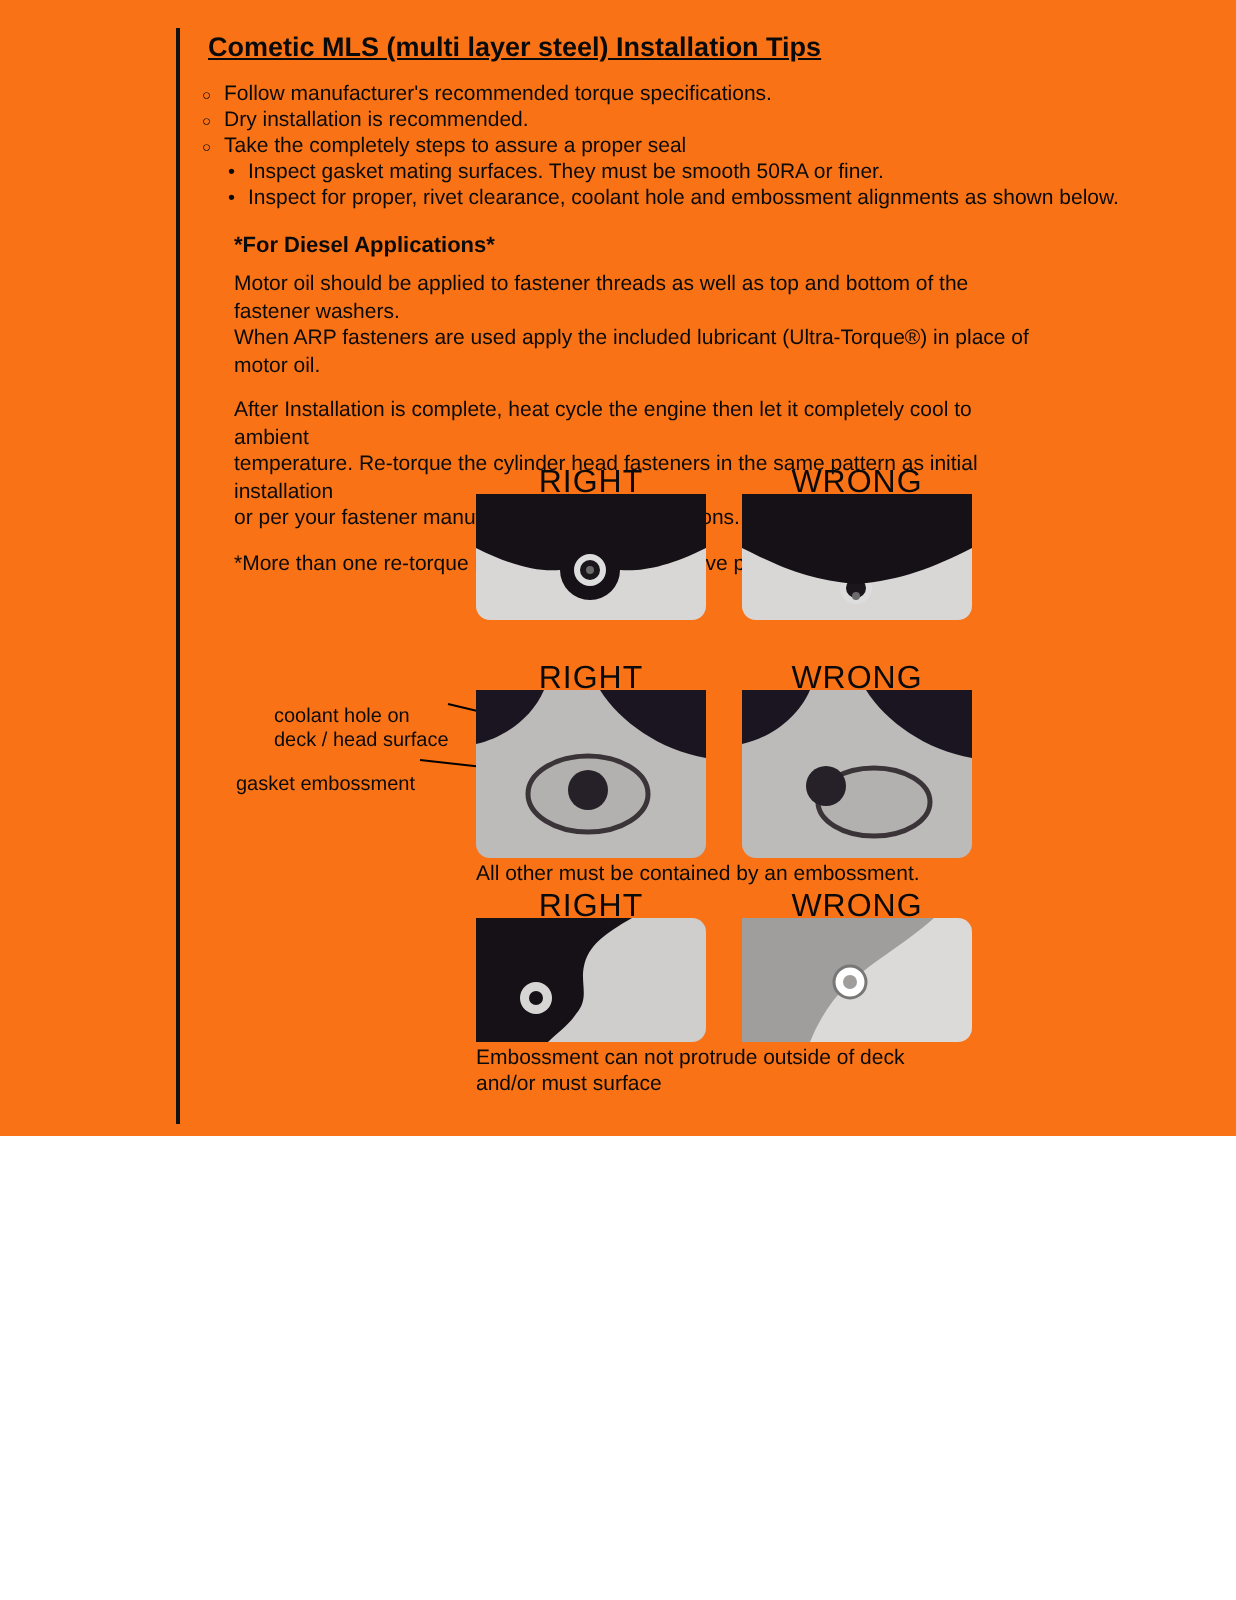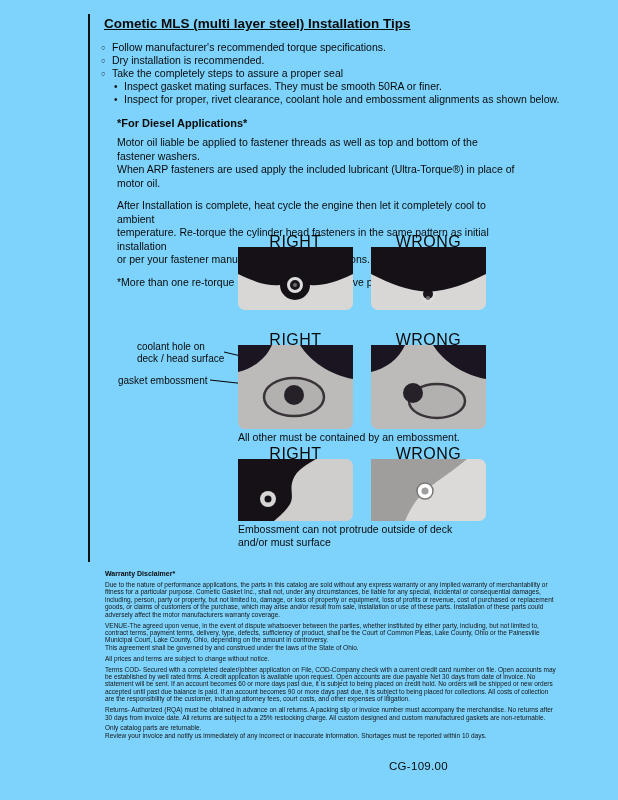--- a/index.html
+++ b/index.html
@@ -1,39 +1,39 @@
 <!DOCTYPE html>
 <html><head>
 <meta charset="utf-8">
 <style>
   * { margin:0; padding:0; box-sizing:border-box; }
   html,body { background:#ffffff; }
   body { font-family:"Liberation Sans", sans-serif; color:#0a0a0a; }
-  .page { position:relative; width:618px; height:800px; background:#7dd3fc; overflow:hidden; }
+  .page { position:relative; width:618px; height:568px; background:#f97316; overflow:hidden; }
 
   .vrule { position:absolute; left:88px; top:14px; width:2px; height:548px; background:#111; }
 
   .title { position:absolute; left:104px; top:16px; font-size:13.5px; font-weight:700;
            text-decoration:underline; }
 
   .tips { position:absolute; left:101px; top:41px; font-size:10.5px; line-height:13px; }
   .tip  { display:flex; align-items:flex-start; }
   .cmark { width:11px; font-size:7.5px; line-height:13px; }
   .dmark { width:10px; font-size:10px; line-height:13px; }
   .subtips { margin-left:13px; }
 
   .diesel { position:absolute; left:117px; top:117px; width:400px; }
   .diesel-head { font-size:11px; font-weight:700; margin-bottom:7px; }
   .para { font-size:10.5px; line-height:13.5px; margin:0 0 9px 0; white-space:pre-line; }
 
   .dg-head { position:absolute; width:115px; text-align:center; font-size:16px; letter-spacing:0.5px; }
   .dg-img  { position:absolute; width:115px; line-height:0; }
   .dg-cap  { position:absolute; font-size:10.5px; line-height:13px; white-space:pre-line; }
 
-  .callout { position:absolute; font-size:10px; line-height:11.5px; white-space:pre-line; }
+  .callout { position:absolute; font-size:10px; line-height:11.5px; white-space:pre-line;margin-top:12px; }
   .callout-lines { position:absolute; }
 
   .warranty { position:absolute; left:105px; top:570px; width:452px; }
   .w-head { font-size:7px; font-weight:700; margin-bottom:4px; }
   .w-para { font-size:6.5px; line-height:7.4px; margin:0 0 3.5px 0; white-space:pre-line; color:#141414; }
 
   .footer { position:absolute; left:389px; top:760px; font-size:11.5px; letter-spacing:0.3px; }
 </style>
 </head>
 <body>
@@ -64,21 +64,21 @@
       </div>
       <div class="tip">
         <span class="dmark">•</span>
         <span>Inspect for proper, rivet clearance, coolant hole and embossment alignments as shown below.</span>
       </div>
     </div>
   </div>
 
   <div class="diesel">
     <div class="diesel-head">*For Diesel Applications*</div>
-    <p class="para">Motor oil liable be applied to fastener threads as well as top and bottom of the fastener washers.
+    <p class="para">Motor oil should be applied to fastener threads as well as top and bottom of the fastener washers.
 When ARP fasteners are used apply the included lubricant (Ultra-Torque®) in place of motor oil.</p>
     <p class="para">After Installation is complete, heat cycle the engine then let it completely cool to ambient
 temperature. Re-torque the cylinder head fasteners in the same pattern as initial installation
 or per your fastener manufacturer's recommendations.</p>
     <p class="para">*More than one re-torque may be required to achieve proper fastener stretch*</p>
   </div>
 
   <div class="dg-head" style="left:238px;top:233px">RIGHT</div>
   <div class="dg-head" style="left:371px;top:233px">WRONG</div>
 

